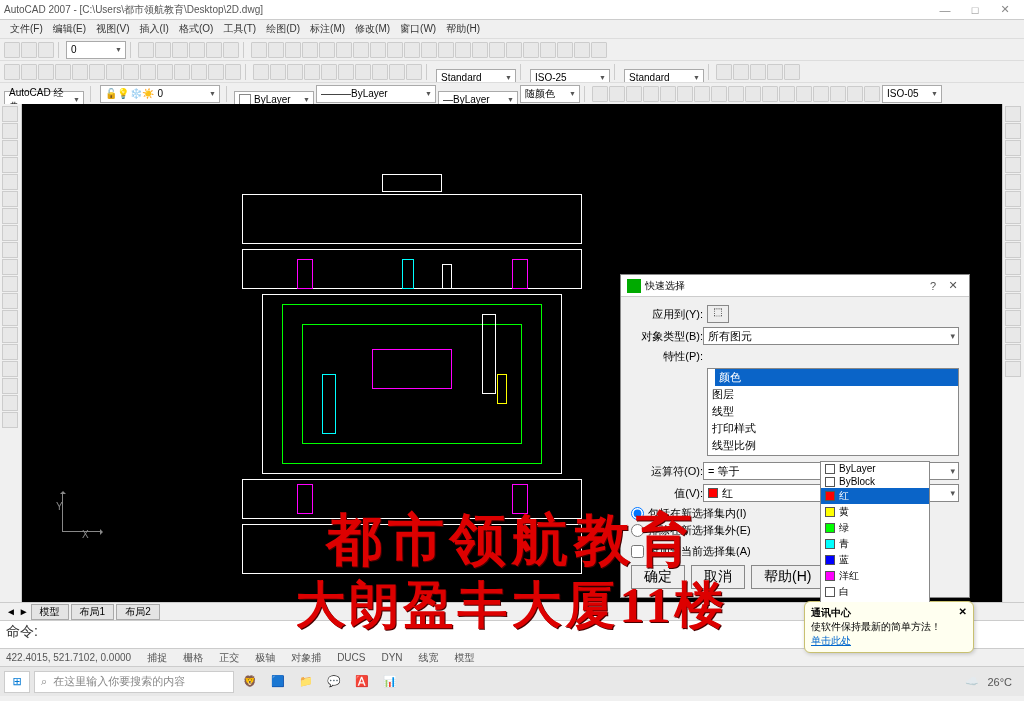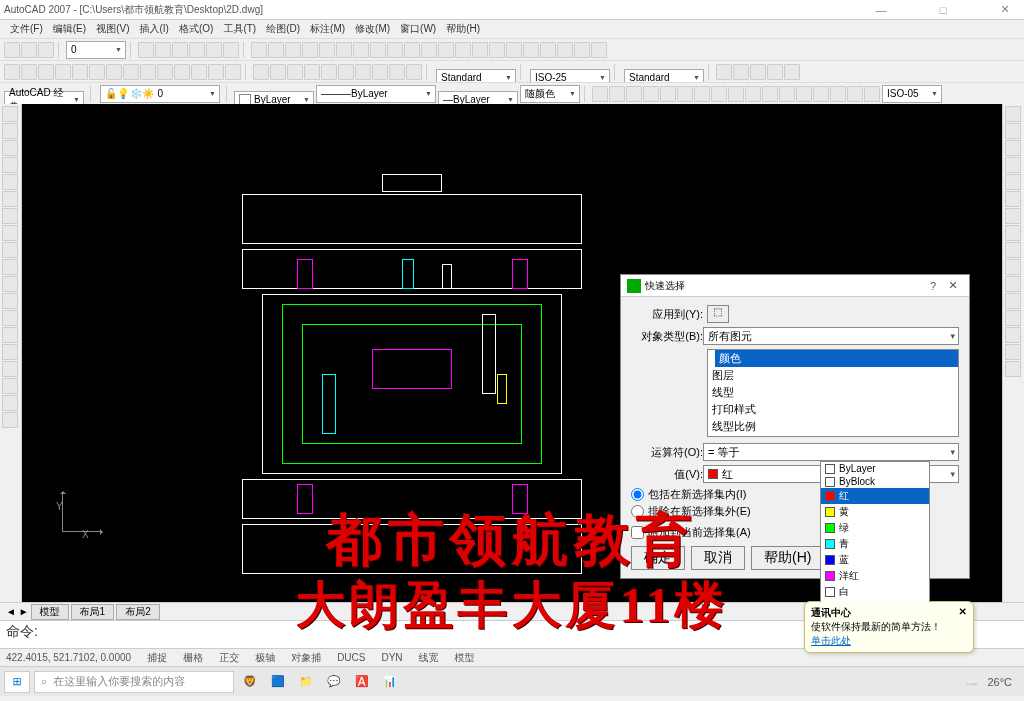--- a/index.html
+++ b/index.html
@@ -1,17 +1,17 @@
 <!DOCTYPE html>
 <html><head>
 <meta charset="utf-8">
 <style>
 * { margin: 0; padding: 0; box-sizing: border-box; font-family: "Microsoft YaHei", sans-serif; }
 body { width: 1024px; height: 701px; background: #f0f0f0; overflow: hidden; position: relative; font-size: 11px; }
-.titlebar { height: 20px; background: #fff; display: flex; align-items: center; padding: 0 4px; border-bottom: 1px solid #ccc; gap: 32px; }
+.titlebar { height: 20px; background: #fff; display: flex; align-items: center; padding: 0 4px; border-bottom: 1px solid #ccc; }
 .titlebar .title { color: #555; font-size: 10px; flex: 1; }
 .titlebar .winbtn { width: 30px; text-align: center; color: #888; }
 .menubar { height: 18px; background: #f0f0f0; display: flex; gap: 2px; padding: 0 6px; align-items: center; }
 .menubar span { padding: 0 4px; font-size: 10px; color: #333; }
 .toolbar-row { height: 22px; background: #f0f0f0; border-top: 1px solid #ddd; display: flex; align-items: center; padding: 0 4px; gap: 2px; overflow: hidden; }
 .tb-sep { width: 4px; height: 16px; border-left: 1px solid #ccc; margin: 0 2px; }
 .tb-dropdown { height: 18px; border: 1px solid #aaa; background: #fff; padding: 0 18px 0 4px; font-size: 10px; position: relative; display: inline-flex; align-items: center; }
 .tb-dropdown::after { content: "▼"; position: absolute; right: 3px; font-size: 7px; color: #555; }
 .tb-dropdown.w120 { width: 120px; }
 .tb-dropdown.w80 { width: 80px; margin-top: 12px; }
@@ -311,20 +311,23 @@
       </div>
       <div class="dialog-body">
         <div class="dlg-row">
           <div class="dlg-label">应用到(Y):</div>
           <div class="dlg-btn-small">⬚</div>
         </div>
         <div class="dlg-row">
           <div class="dlg-label">对象类型(B):</div>
           <div class="dlg-select">所有图元</div>
         </div>
+        <div class="dlg-row">
+          <div class="dlg-label">特性(P):</div>
+        </div>
         <div class="dlg-listbox">
           <div class="li sel">颜色</div>
           <div class="li">图层</div>
           <div class="li">线型</div>
           <div class="li">打印样式</div>
           <div class="li">线型比例</div>
           <div class="li">线宽</div>
 
         </div>
         <div class="dlg-row">

